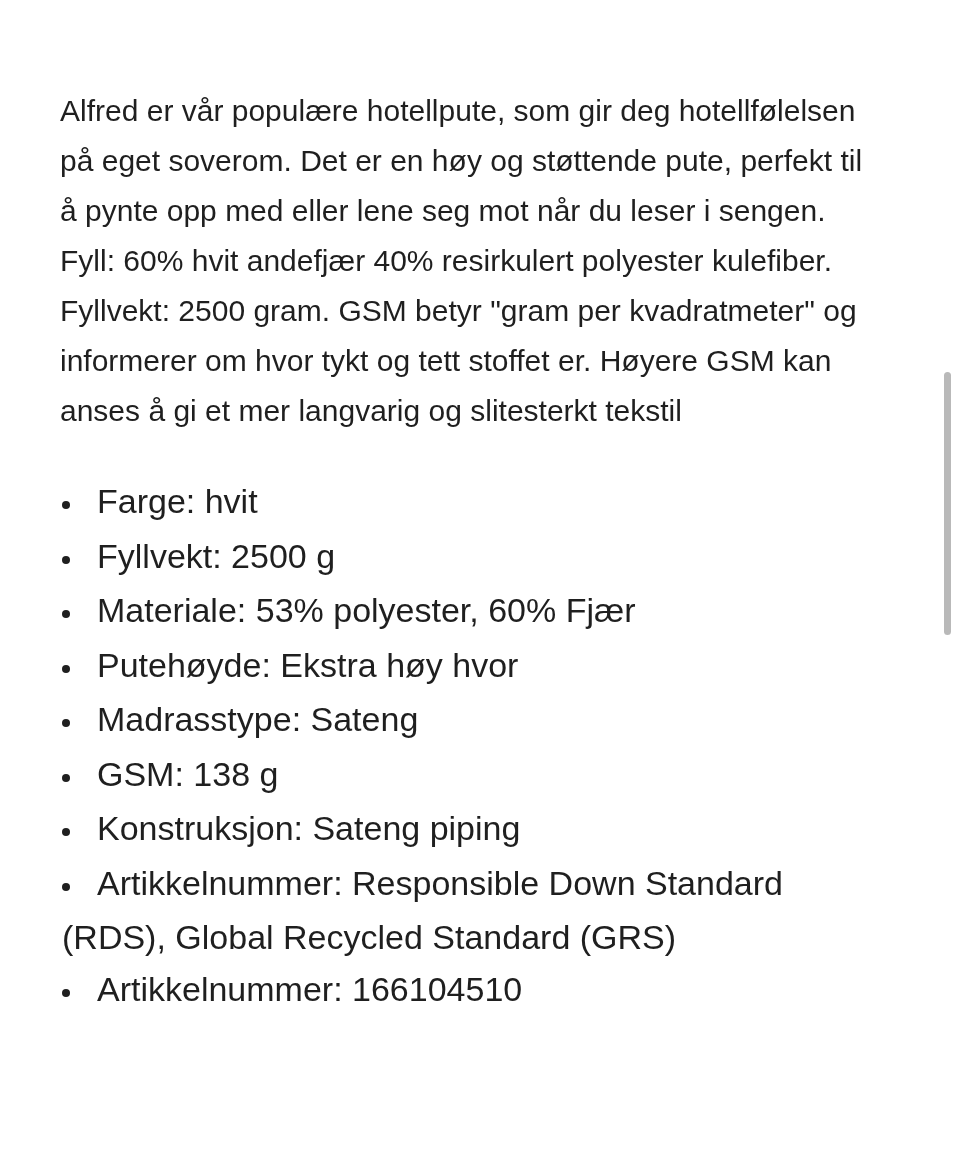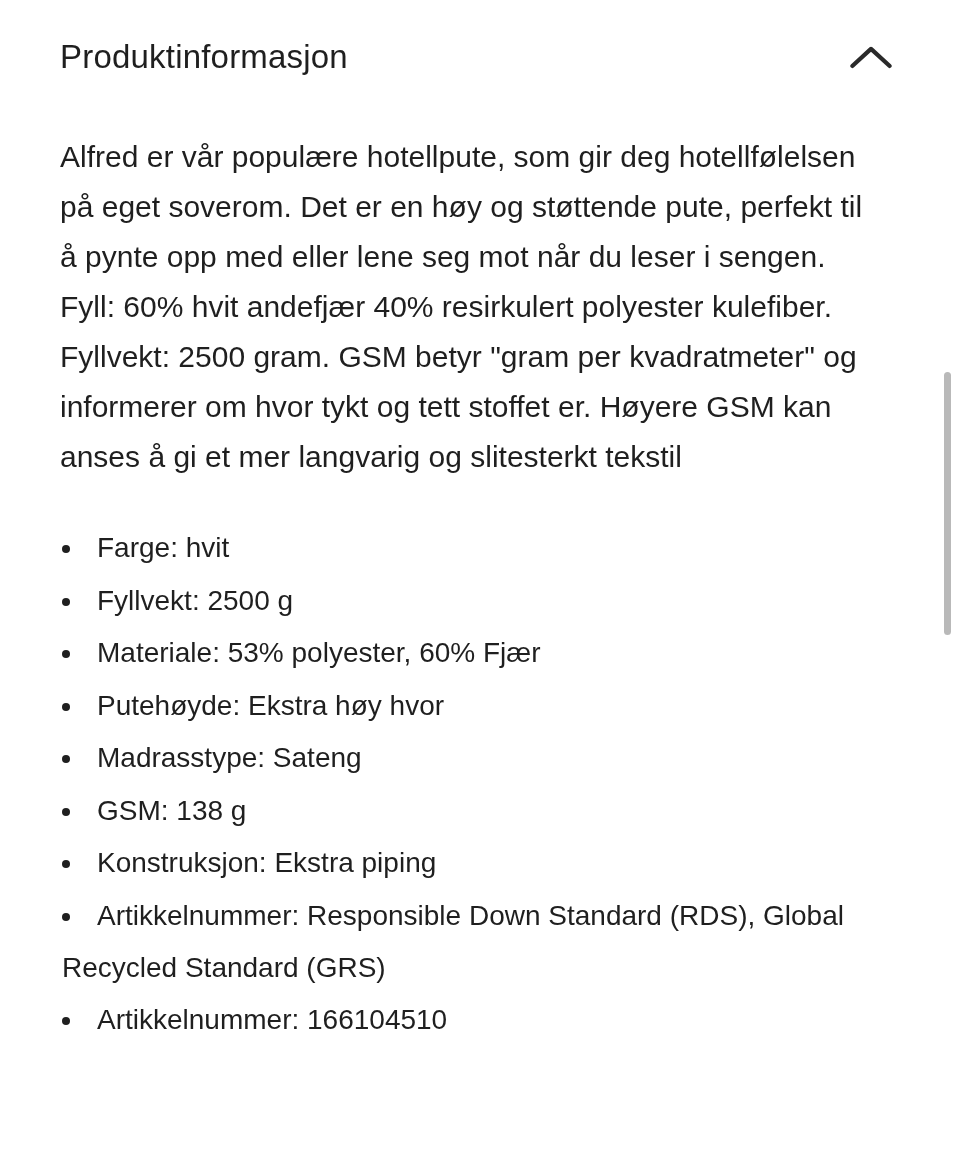--- a/index.html
+++ b/index.html
@@ -48,21 +48,21 @@
     line-height: 50px;
     font-weight: 400;
     color: #1f1f1f;
     max-width: 810px;
   }
   ul.specs {
     margin: 40px 0 0 0;
     padding: 0;
     list-style-type: disc;
     list-style-position: inside;
-    font-size: 28px;
+    font-size: 34px;
     line-height: 51.5px;
     color: #1f1f1f;
     max-width: 800px;
   }
   ul.specs li {
     padding-left: 2px;
   }
   ul.specs li::marker {
     font-size: 26px;
   }
@@ -75,39 +75,31 @@
     border-radius: 4px;
     background: #b9b9b9;
   }
 </style>
 </head>
 <body>
 
 <div class="page">
   <div class="content">
 
-    <header class="accordion-header">
-      <h2>Produktinformasjon</h2>
-      <span class="chevron">
-        <svg width="46" height="26" viewBox="0 0 28 16" aria-hidden="true">
-          <path d="M2.5 13.5 L14 3 L25.5 13.5" fill="none" stroke="currentColor" stroke-width="2.6" stroke-linecap="round" stroke-linejoin="round"></path>
-        </svg>
-      </span>
-    </header>
 
     <p class="description">Alfred er vår populære hotellpute, som gir deg hotellfølelsen på eget soverom. Det er en høy og støttende pute, perfekt til å pynte opp med eller lene seg mot når du leser i sengen. Fyll: 60% hvit andefjær 40% resirkulert polyester kulefiber. Fyllvekt: 2500 gram. GSM betyr "gram per kvadratmeter" og informerer om hvor tykt og tett stoffet er. Høyere GSM kan anses å gi et mer langvarig og slitesterkt tekstil</p>
 
     <ul class="specs">
       <li>Farge: hvit</li>
       <li>Fyllvekt: 2500 g</li>
       <li>Materiale: 53% polyester, 60% Fjær</li>
       <li>Putehøyde: Ekstra høy hvor</li>
       <li>Madrasstype: Sateng</li>
       <li>GSM: 138 g</li>
-      <li>Konstruksjon: Ekstra piping</li>
+      <li>Konstruksjon: Sateng piping</li>
       <li>Artikkelnummer: Responsible Down Standard (RDS), Global Recycled Standard (GRS)</li>
       <li>Artikkelnummer: 166104510</li>
     </ul>
 
   </div>
 
   <div class="scrollbar-thumb"></div>
 </div>
 
 </body></html>

